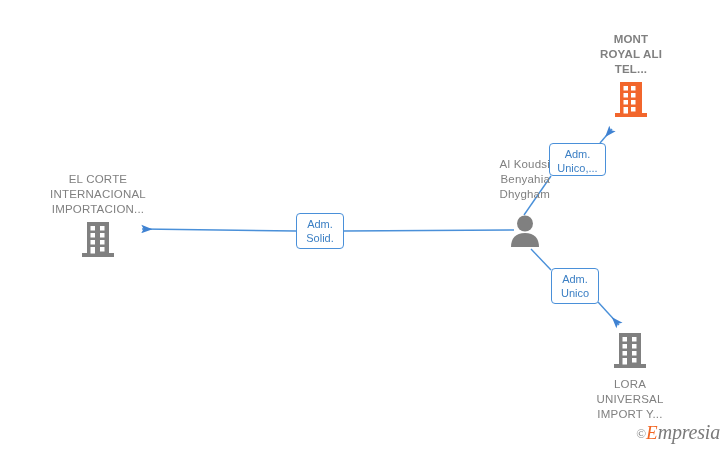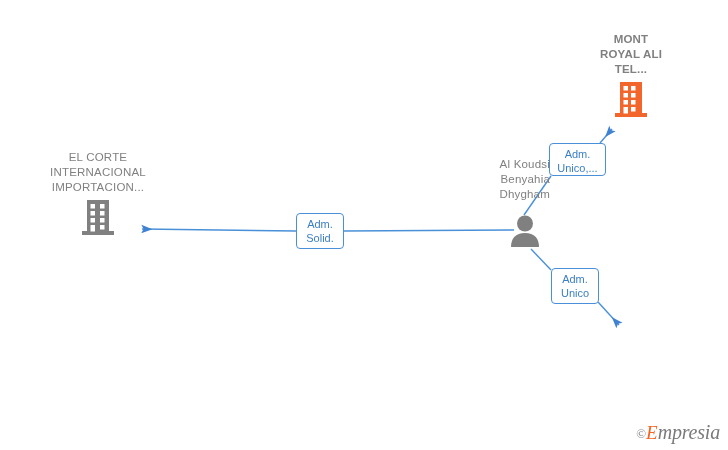--- a/index.html
+++ b/index.html
@@ -128,21 +128,21 @@
         <rect x="9.5" y="13" width="4.5" height="4.5" fill="#ffffff"></rect>
         <rect x="17" y="13" width="4.5" height="4.5" fill="#ffffff"></rect>
         <rect x="9.5" y="20" width="4.5" height="4.5" fill="#ffffff"></rect>
         <rect x="17" y="20" width="4.5" height="4.5" fill="#ffffff"></rect>
         <rect x="9.5" y="27" width="4.5" height="6.5" fill="#ffffff"></rect>
         <rect x="17" y="27" width="4.5" height="4.5" fill="#ffffff"></rect>
       </svg>
     </span>
   </div>
 
-  <div class="node" style="left:23px; top:150px;">
+  <div class="node" style="left:23px; top:172px;">
     <div class="node-label">EL CORTE
 INTERNACIONAL
 IMPORTACION...</div>
     <span class="node-icon">
       <svg width="34" height="40" viewBox="0 0 34 40" xmlns="http://www.w3.org/2000/svg">
         <rect x="6" y="2" width="22" height="34" fill="#808080"></rect>
         <rect x="1" y="33" width="32" height="4" fill="#808080"></rect>
         <rect x="9.5" y="6" width="4.5" height="4.5" fill="#ffffff"></rect>
         <rect x="19" y="6" width="4.5" height="4.5" fill="#ffffff"></rect>
         <rect x="9.5" y="13" width="4.5" height="4.5" fill="#ffffff"></rect>
@@ -160,20 +160,39 @@
 Benyahia
 Dhygham</div>
   </div>
   <span style="position:absolute; left:508px; top:214px;">
     <svg width="34" height="34" viewBox="0 0 34 34" xmlns="http://www.w3.org/2000/svg">
       <circle cx="17" cy="9.5" r="8" fill="#808080"></circle>
       <path d="M17,19 C7.5,19 3,24.5 3,33 L31,33 C31,24.5 26.5,19 17,19 Z" fill="#808080"></path>
     </svg>
   </span>
 
+  <div class="node" style="left:555px; top:331px;">
+    <span class="node-icon above">
+      <svg width="34" height="40" viewBox="0 0 34 40" xmlns="http://www.w3.org/2000/svg">
+        <rect x="6" y="2" width="22" height="34" fill="#808080"></rect>
+        <rect x="1" y="33" width="32" height="4" fill="#808080"></rect>
+        <rect x="9.5" y="6" width="4.5" height="4.5" fill="#ffffff"></rect>
+        <rect x="19" y="6" width="4.5" height="4.5" fill="#ffffff"></rect>
+        <rect x="9.5" y="13" width="4.5" height="4.5" fill="#ffffff"></rect>
+        <rect x="19" y="13" width="4.5" height="4.5" fill="#ffffff"></rect>
+        <rect x="9.5" y="20" width="4.5" height="4.5" fill="#ffffff"></rect>
+        <rect x="19" y="20" width="4.5" height="4.5" fill="#ffffff"></rect>
+        <rect x="9.5" y="27" width="4.5" height="6.5" fill="#ffffff"></rect>
+        <rect x="19" y="27" width="4.5" height="4.5" fill="#ffffff"></rect>
+      </svg>
+    </span>
+    <div class="node-label">LORA
+UNIVERSAL
+IMPORT Y...</div>
+  </div>
 
   <div class="edge-label" style="left:549px; top:143px; width:57px; height:33px;">Adm.
 Unico,...</div>
 
   <div class="edge-label" style="left:296px; top:213px; width:48px; height:36px;">Adm.
 Solid.</div>
 
   <div class="edge-label" style="left:551px; top:268px; width:48px; height:36px;">Adm.
 Unico</div>
 

